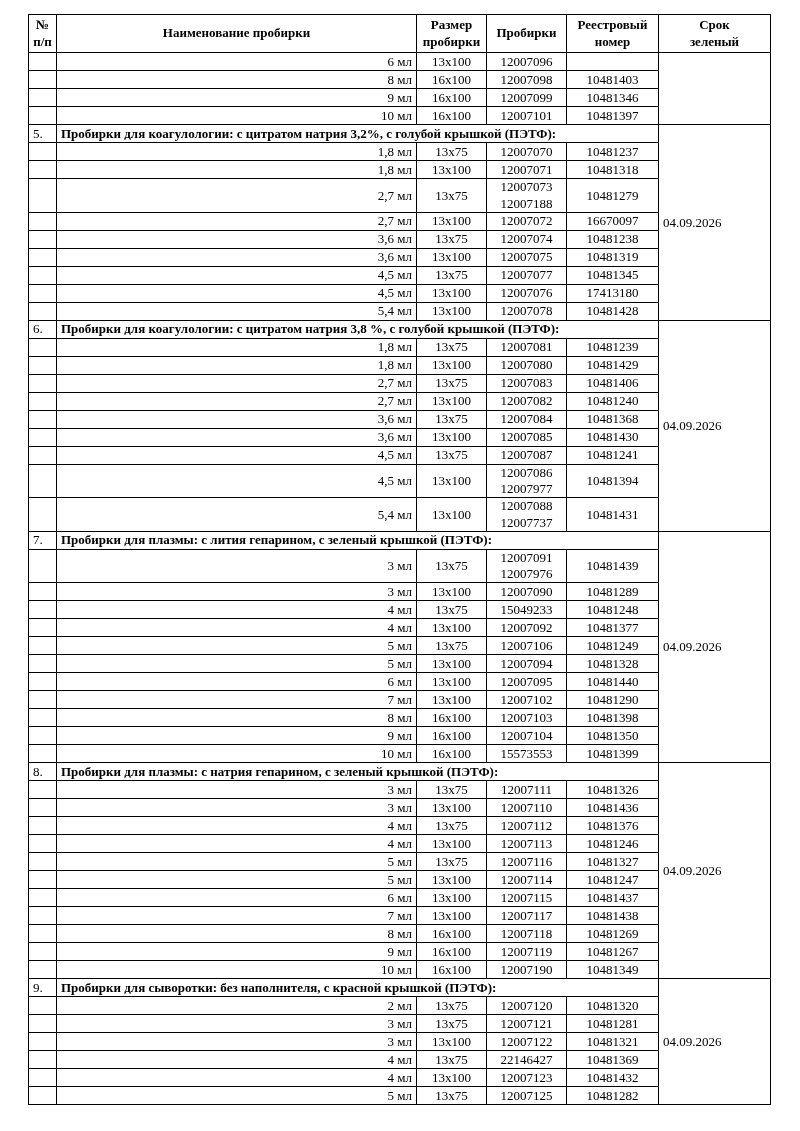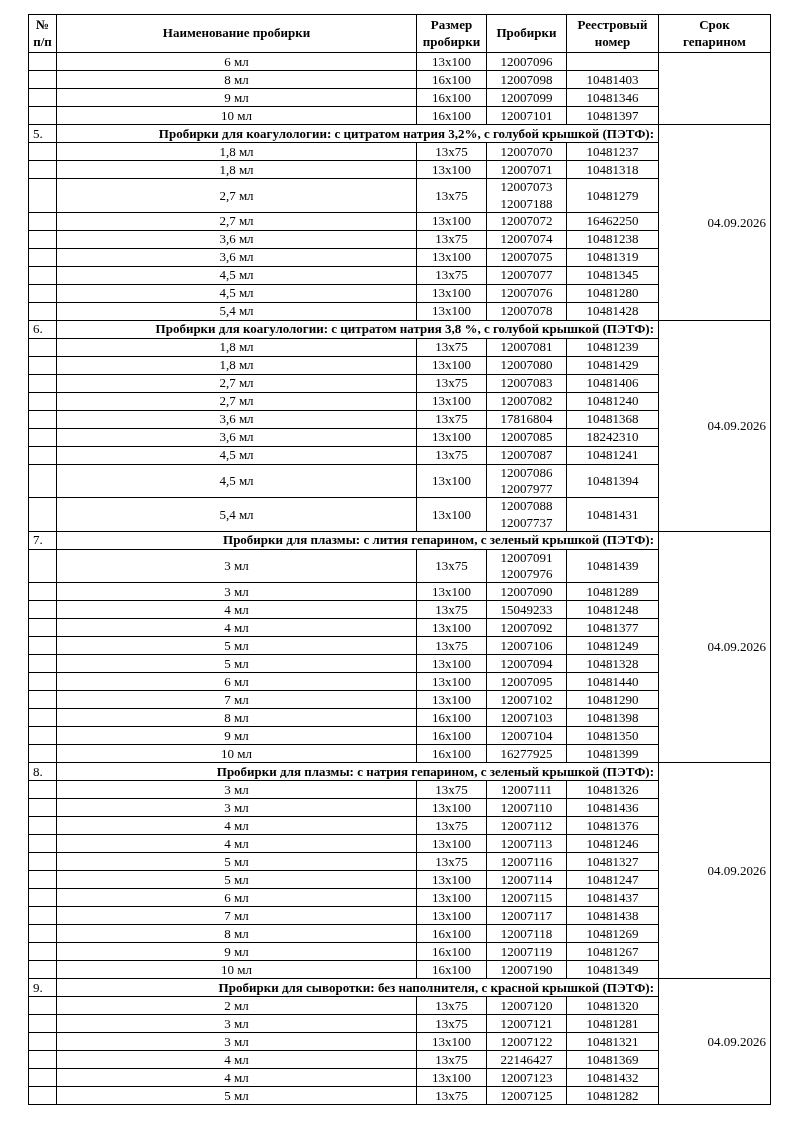--- a/index.html
+++ b/index.html
@@ -33,28 +33,28 @@
     white-space:pre-line;
     line-height:1.28;
     padding:2px 2px;
   }
   td{
     height:17px;
     line-height:1.2;
     padding:0 4px;
   }
   td.num{text-align:left;}
-  td.name{text-align:center;}
+  td.name{text-align:right;}
   td.center{text-align:center;padding:0 2px;}
   td.section-title{
     font-weight:bold;
-    text-align:right;
+    text-align:left;
   }
   td.validity{
-    text-align:right;
+    text-align:left;
     vertical-align:middle;
     font-family:Liberation Serif, serif;
   }
   td.article-multi div{line-height:1.25;}
 </style>
 </head>
 <body>
 
 <div class="page">
   <table>
@@ -70,21 +70,21 @@
       <tr>
         <th>№
 п/п</th>
         <th>Наименование пробирки</th>
         <th>Размер
 пробирки</th>
         <th>Пробирки</th>
         <th>Реестровый
 номер</th>
         <th>Срок
-гепарином</th>
+зеленый</th>
       </tr>
     </thead>
     <tbody>
         <tr>
           <td class="num"></td>
           <td class="name">6 мл</td>
           <td class="center">13x100</td>
           <td class="center">
             <div>12007096</div>
           </td>
@@ -151,21 +151,21 @@
           </td>
           <td class="center">10481279</td>
         </tr>
         <tr>
           <td class="num"></td>
           <td class="name">2,7 мл</td>
           <td class="center">13x100</td>
           <td class="center">
             <div>12007072</div>
           </td>
-          <td class="center">16462250</td>
+          <td class="center">16670097</td>
         </tr>
         <tr>
           <td class="num"></td>
           <td class="name">3,6 мл</td>
           <td class="center">13x75</td>
           <td class="center">
             <div>12007074</div>
           </td>
           <td class="center">10481238</td>
         </tr>
@@ -187,21 +187,21 @@
           </td>
           <td class="center">10481345</td>
         </tr>
         <tr>
           <td class="num"></td>
           <td class="name">4,5 мл</td>
           <td class="center">13x100</td>
           <td class="center">
             <div>12007076</div>
           </td>
-          <td class="center">10481280</td>
+          <td class="center">17413180</td>
         </tr>
         <tr>
           <td class="num"></td>
           <td class="name">5,4 мл</td>
           <td class="center">13x100</td>
           <td class="center">
             <div>12007078</div>
           </td>
           <td class="center">10481428</td>
         </tr>
@@ -244,32 +244,32 @@
           <td class="center">
             <div>12007082</div>
           </td>
           <td class="center">10481240</td>
         </tr>
         <tr>
           <td class="num"></td>
           <td class="name">3,6 мл</td>
           <td class="center">13x75</td>
           <td class="center">
-            <div>17816804</div>
+            <div>12007084</div>
           </td>
           <td class="center">10481368</td>
         </tr>
         <tr>
           <td class="num"></td>
           <td class="name">3,6 мл</td>
           <td class="center">13x100</td>
           <td class="center">
             <div>12007085</div>
           </td>
-          <td class="center">18242310</td>
+          <td class="center">10481430</td>
         </tr>
         <tr>
           <td class="num"></td>
           <td class="name">4,5 мл</td>
           <td class="center">13x75</td>
           <td class="center">
             <div>12007087</div>
           </td>
           <td class="center">10481241</td>
         </tr>
@@ -387,21 +387,21 @@
           <td class="center">
             <div>12007104</div>
           </td>
           <td class="center">10481350</td>
         </tr>
         <tr>
           <td class="num"></td>
           <td class="name">10 мл</td>
           <td class="center">16x100</td>
           <td class="center">
-            <div>16277925</div>
+            <div>15573553</div>
           </td>
           <td class="center">10481399</td>
         </tr>
         <tr>
           <td class="num">8.</td>
           <td class="section-title" colspan="4">Пробирки для плазмы: с натрия гепарином, с зеленый крышкой (ПЭТФ):</td>
           <td class="validity" rowspan="12">04.09.2026</td>
         </tr>
         <tr>
           <td class="num"></td>

